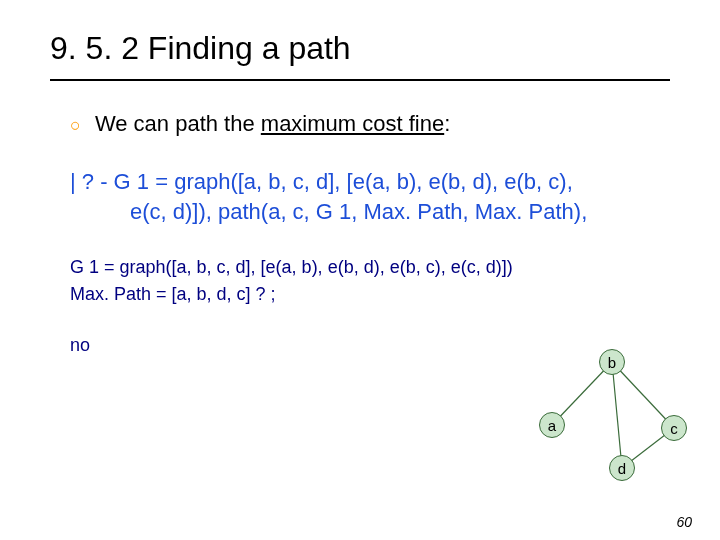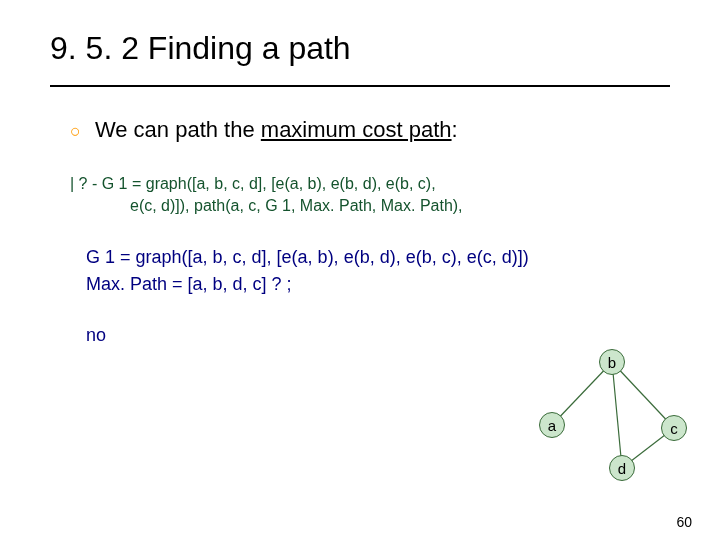--- a/index.html
+++ b/index.html
@@ -17,21 +17,21 @@
     position: relative;
     width: 720px;
     height: 540px;
     box-sizing: border-box;
     padding: 30px 50px 20px 50px;
   }
   .title {
     font-family: Arial, Helvetica, sans-serif;
     font-size: 32px;
     font-weight: 400;
-    margin: 0 0 18px 0;
+    margin: 0 0 12px 0;
   }
   .title-rule {
     border: none;
     border-top: 2px solid #000;
     margin: 0 0 30px 0;
     width: 100%;
   }
   .bullet-row {
     display: flex;
     align-items: baseline;
@@ -40,27 +40,27 @@
   }
   .bullet-marker {
     color: #ff9900;
     font-size: 18px;
     margin-right: 14px;
     line-height: 1;
   }
   .bullet-text .u { text-decoration: underline; }
   .code-block {
     margin: 0 0 28px 20px;
-    font-size: 16px;
+    font-size: 22px;
     line-height: 1.35;
-    color: #14532d;
+    color: #1d4ed8;
   }
   .code-block .indent { padding-left: 60px; display: block; }
   .output-block {
-    margin: 0 0 0 36px;
+    margin: 0 0 0 20px;
     font-size: 18px;
     line-height: 1.5;
     color: #000080;
   }
   .graph {
     position: absolute;
     right: 30px;
     bottom: 40px;
     width: 160px;
     height: 160px;
@@ -84,34 +84,35 @@
     width: 160px;
     height: 160px;
   }
   .page-number {
     position: absolute;
     right: 28px;
     bottom: 10px;
     font-size: 14px;
     color: #000;
     font-family: Arial, Helvetica, sans-serif;
+    font-style: italic;
   }
 </style>
 </head>
 <body>
 
 <div class="slide">
 
   <h1 class="title">9. 5. 2 Finding a path</h1>
   <hr class="title-rule">
 
   <div class="bullet-row">
     <span class="bullet-marker">○</span>
     <span class="bullet-text">
-      <span>We can path the </span><span class="u">maximum cost path</span><span>:</span>
+      <span>We can path the </span><span class="u">maximum cost fine</span><span>:</span>
     </span>
   </div>
 
   <div class="code-block">
     <div>| ? - G 1 = graph([a, b, c, d], [e(a, b), e(b, d), e(b, c),</div>
     <span class="indent">e(c, d)]), path(a, c, G 1, Max. Path, Max. Path),</span>
   </div>
 
   <div class="output-block">
     <div>G 1 = graph([a, b, c, d], [e(a, b), e(b, d), e(b, c), e(c, d)])</div>

